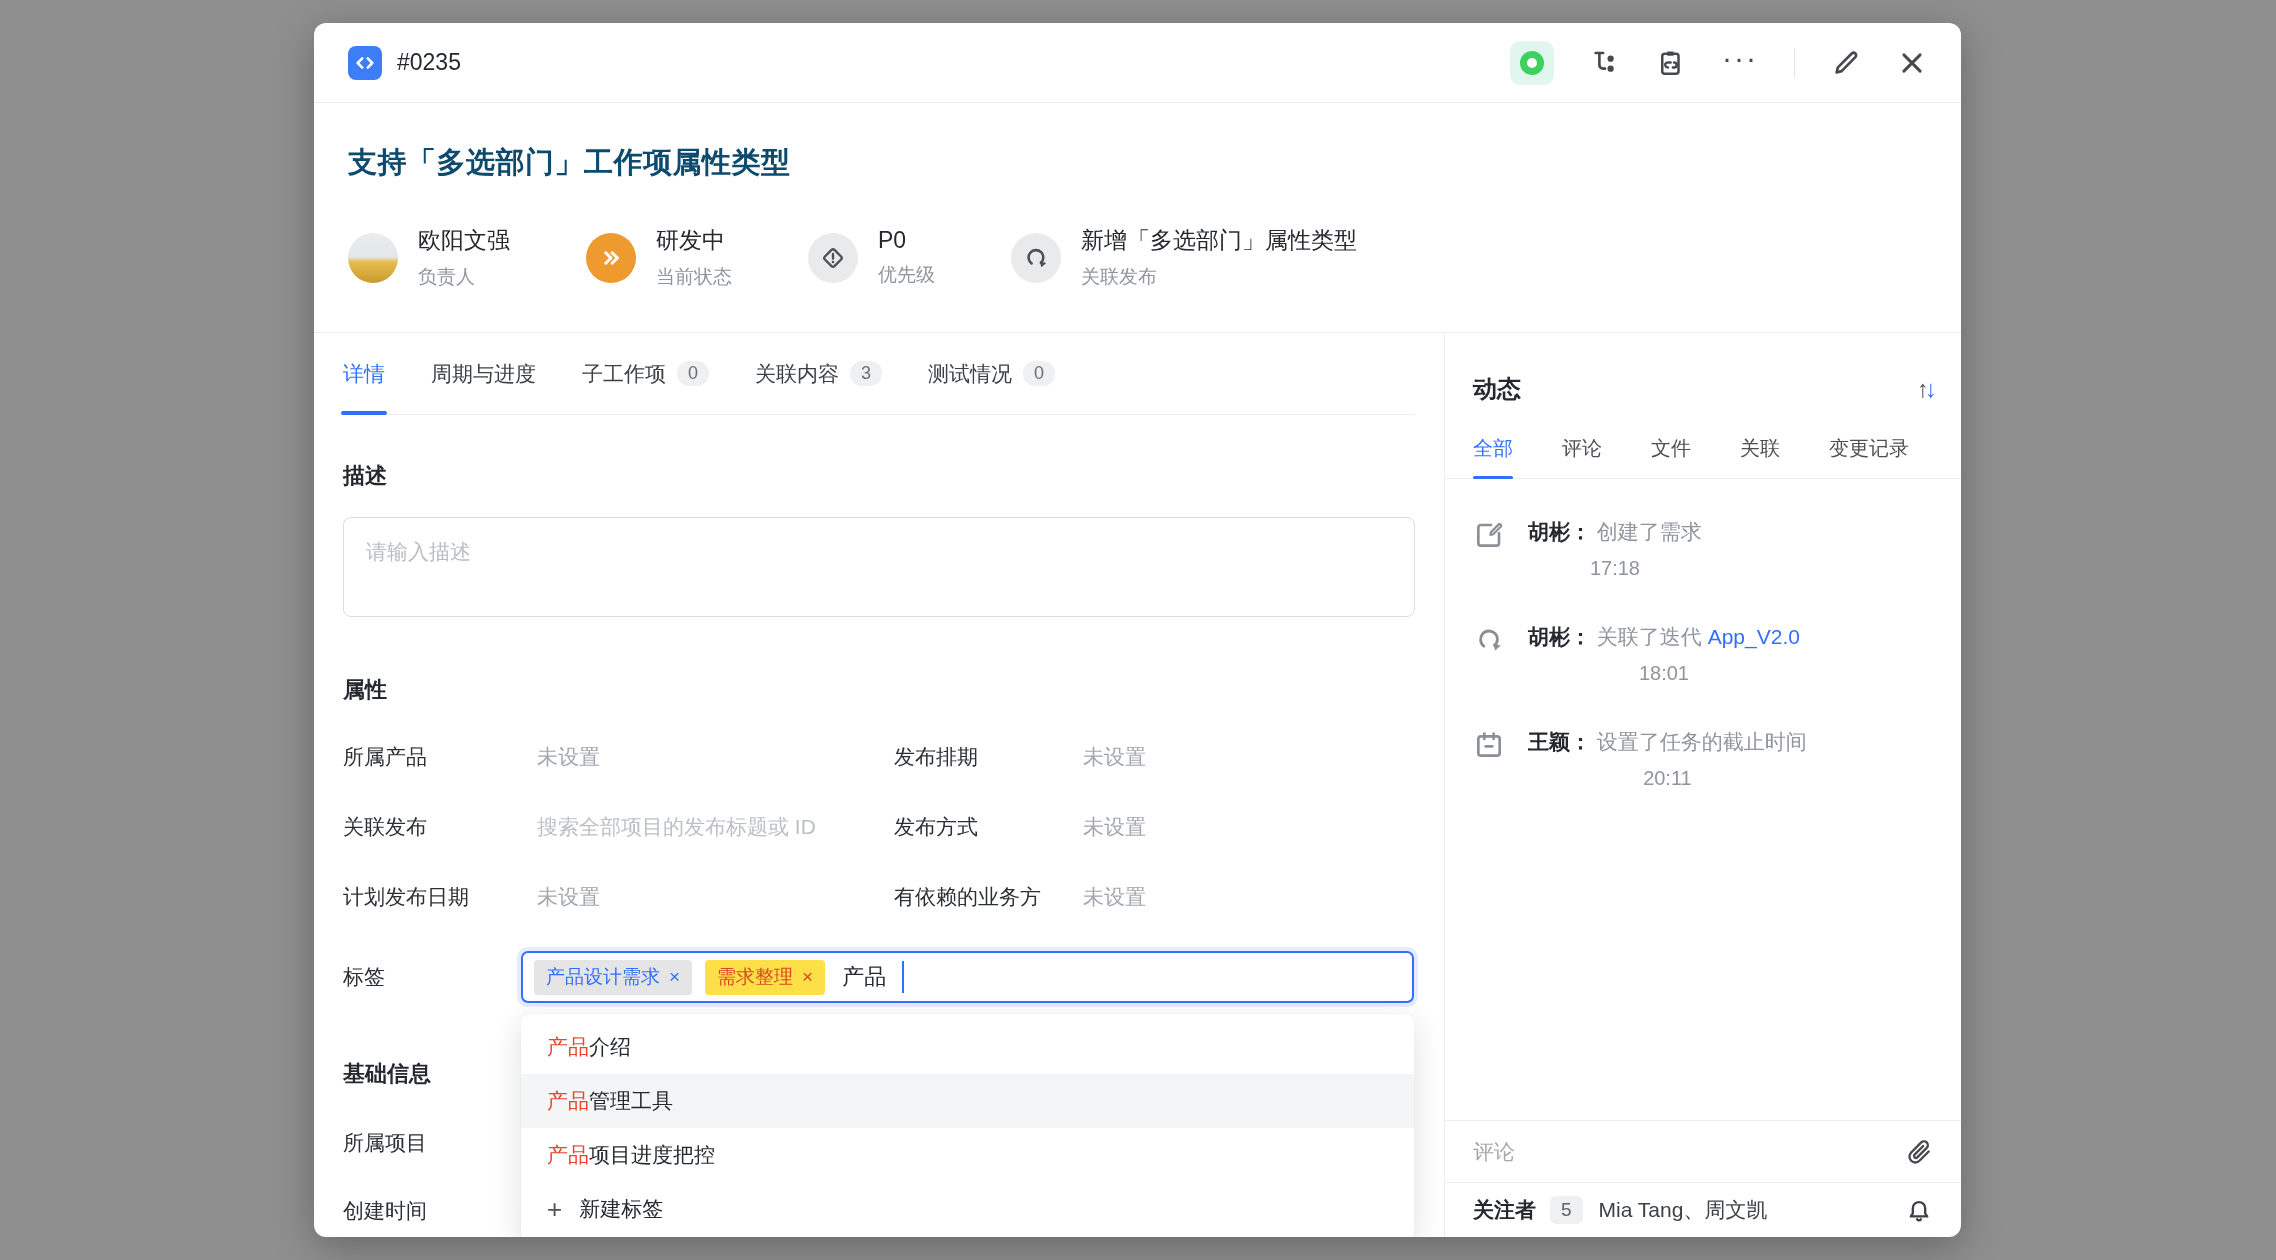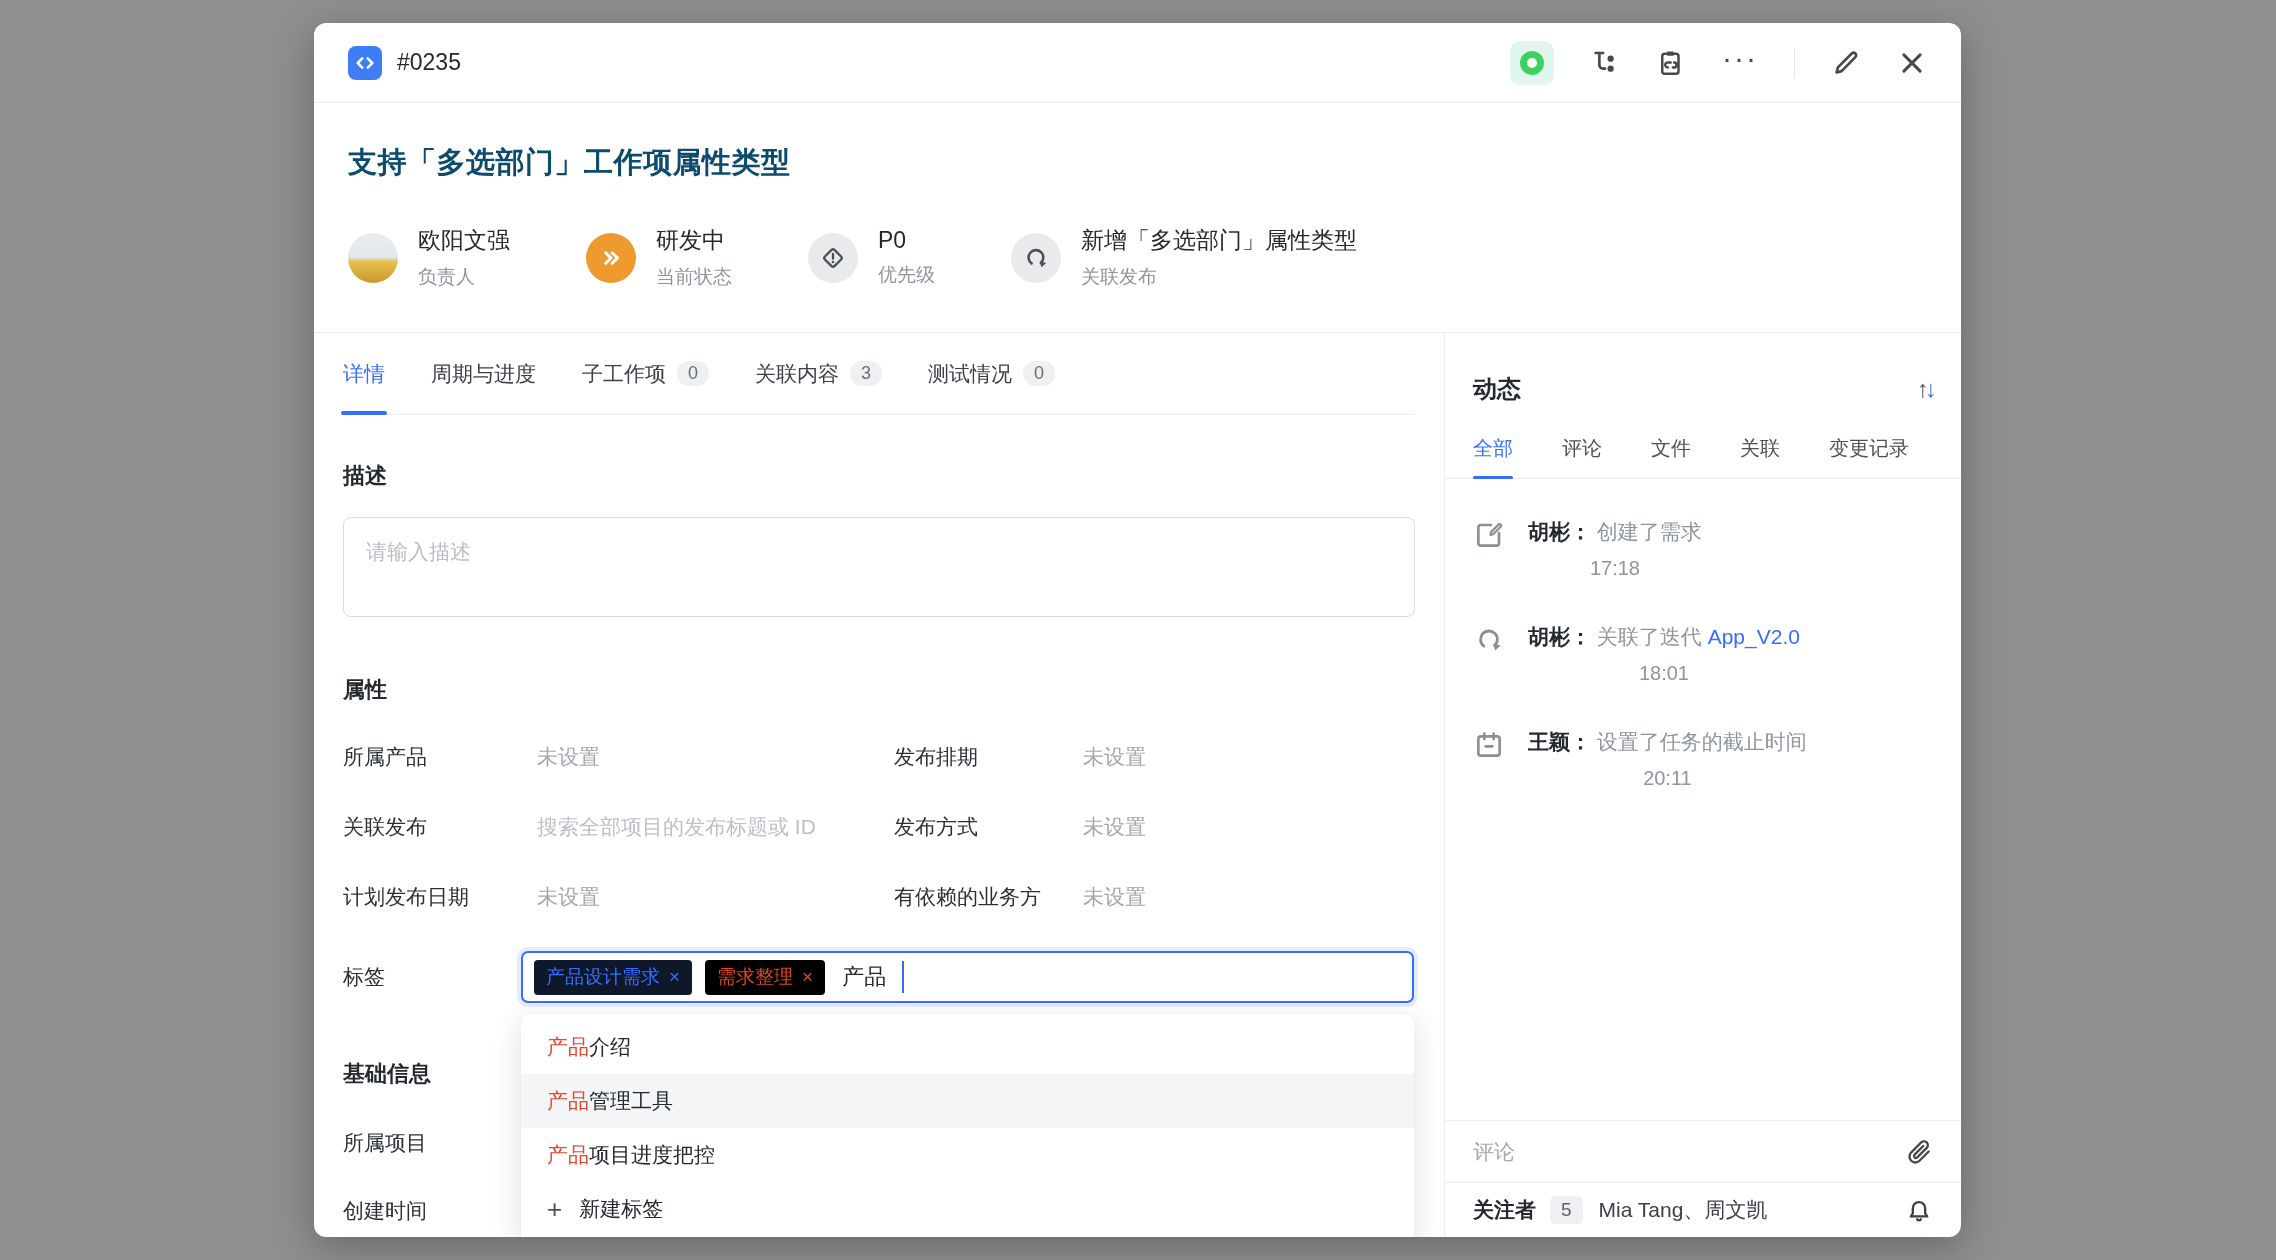--- a/index.html
+++ b/index.html
@@ -62,22 +62,22 @@
   .f-val { color:#a2a7ae; cursor:pointer; }
   .f-ph  { color:#bcc0c6; cursor:text; }
 
   .tags-row { margin-top:40px; display:flex; align-items:center; position:relative; }
   .tags-label { width:178px; font-size:21px; color:#2b3036; flex-shrink:0; }
   .tags-input { flex:1; max-width:893px; height:52px; border:2px solid #336fff; border-radius:7px;
                 box-shadow:0 0 0 4px rgba(51,111,255,.13); display:flex; align-items:center;
                 gap:13px; padding:0 11px; background:#fff; cursor:text; }
   .chip { height:35px; display:flex; align-items:center; gap:9px; border-radius:4px;
           padding:0 12px; font-size:19px; }
-  .chip.blue { background:#0f172a; color:#336fff; }
-  .chip.red  { background:#000000; color:#dc4627; }
+  .chip.blue { background:#e5e5e5; color:#336fff; }
+  .chip.red  { background:#fde047; color:#dc4627; }
   .chip-x { font-size:19px; cursor:pointer; }
   .typed { font-size:22px; color:#24292f; margin-left:4px; }
   .caret { width:2px; height:32px; background:#336fff; margin-left:3px; animation:blink 1s steps(1) infinite; }
   @keyframes blink { 50% { opacity:0; } }
 
   .dropdown { position:absolute; left:178px; top:63px; width:893px; background:#fff; z-index:20;
               border-radius:8px; box-shadow:0 8px 30px rgba(31,35,41,.14), 0 0 1px rgba(31,35,41,.12);
               padding:6px 0; }
   .dd-item { height:54px; display:flex; align-items:center; padding:0 26px; font-size:21px;
              color:#24292f; cursor:pointer; }

